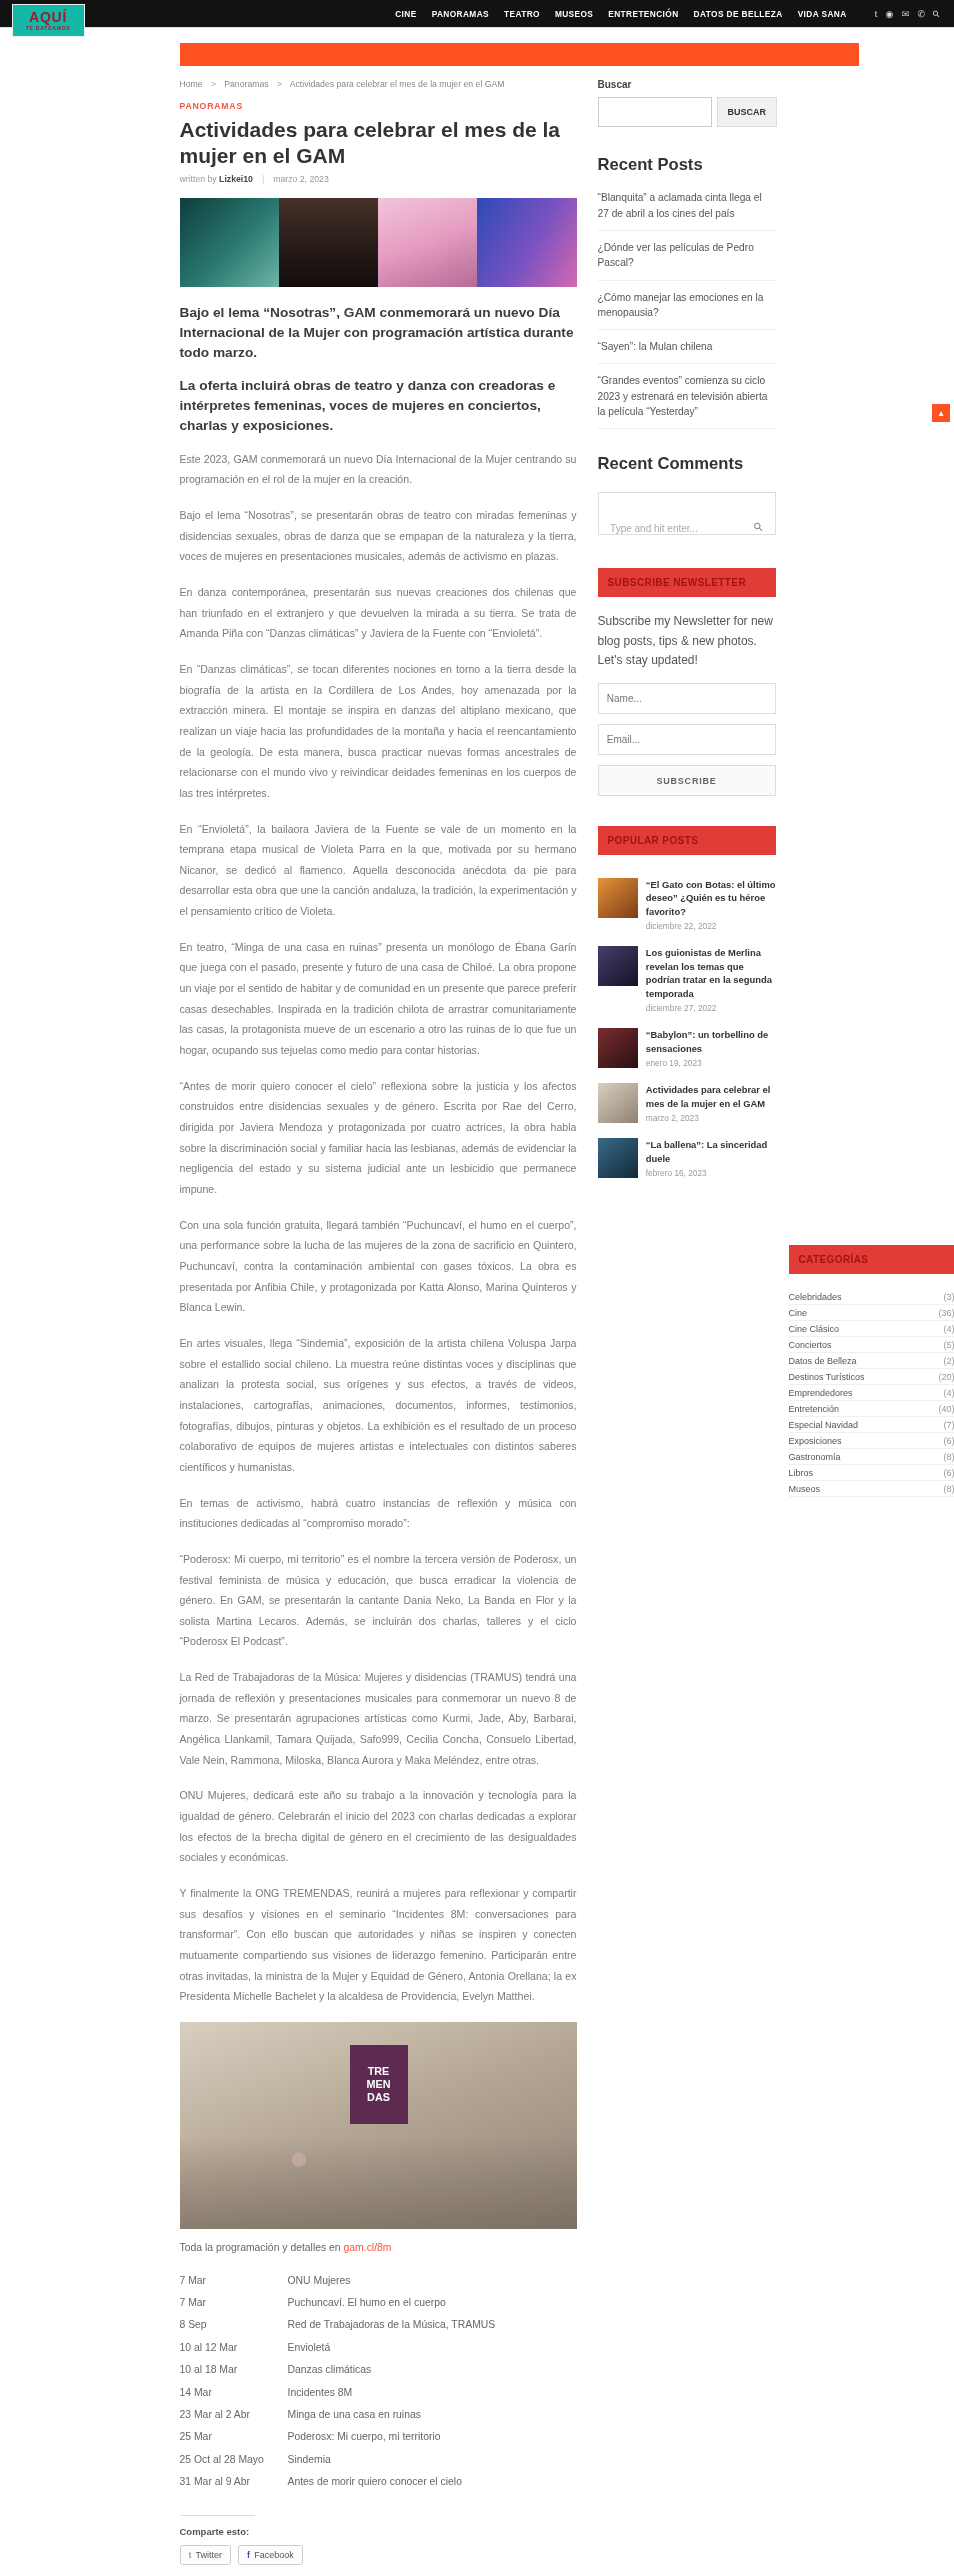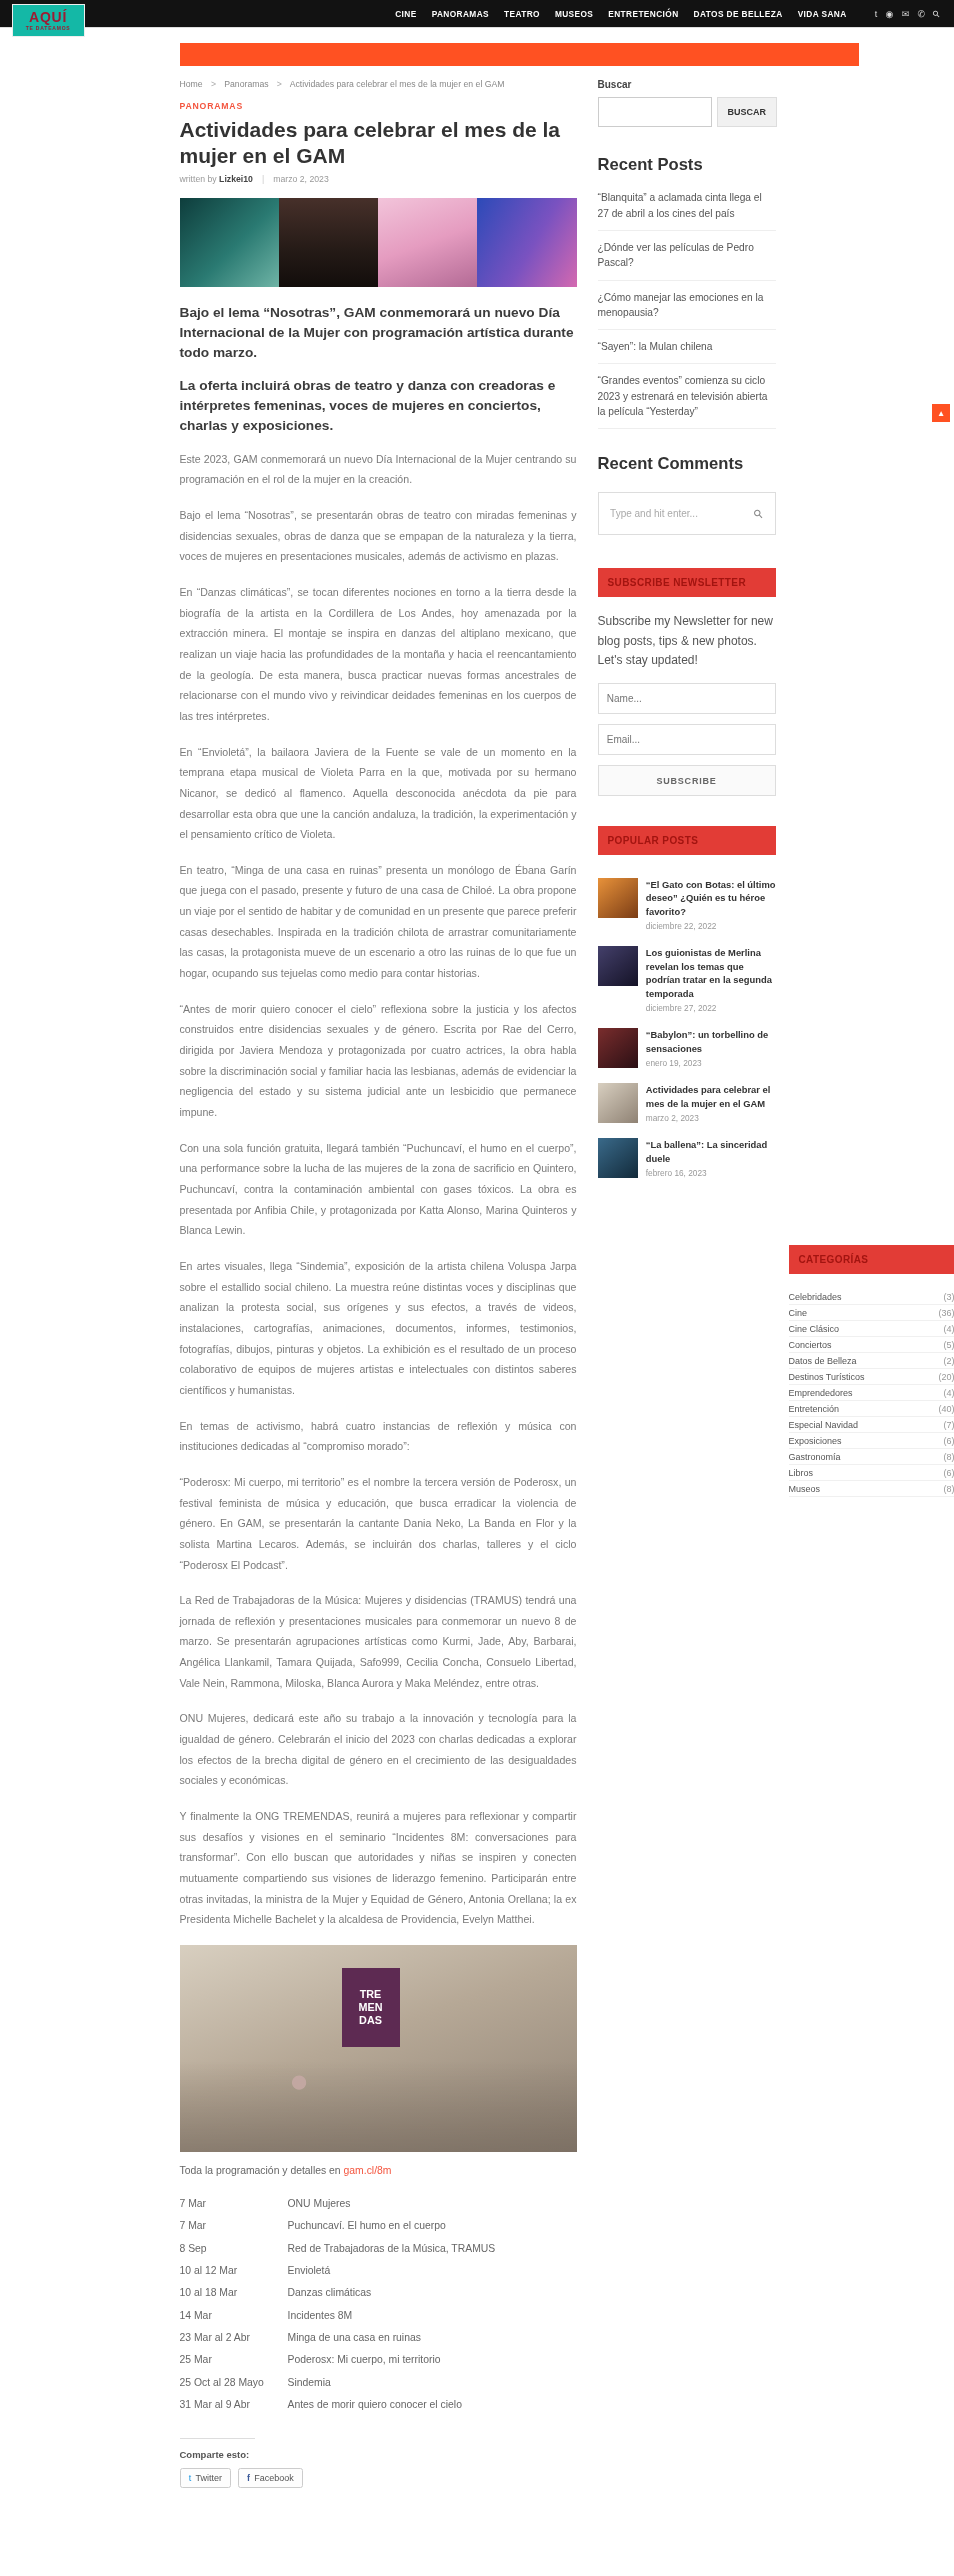--- a/index.html
+++ b/index.html
@@ -41,21 +41,21 @@
   .g1 { background:linear-gradient(135deg,#0e3d3c 0%,#2a7a72 55%,#6fb4a6 100%); }
   .g2 { background:linear-gradient(180deg,#47302a 0%,#241a16 60%,#120d0b 100%); }
   .g3 { background:linear-gradient(160deg,#f2c4da 0%,#e59cc0 50%,#b36a95 100%); }
   .g4 { background:linear-gradient(120deg,#2c4ab8 0%,#7a52c0 55%,#d469b0 100%); }
 
   .intro { font-size:13.7px; font-weight:bold; color:#3c3c3c; line-height:1.45; margin-bottom:13.2px; }
   .para { font-size:10.6px; color:#7a7a7a; line-height:1.95; text-align:justify; margin-bottom:15px; }
 
   
   .group-photo { width:397px; height:207px; background:linear-gradient(160deg,#d8cfc0 0%,#b6a896 45%,#8f8274 100%); position:relative; margin-bottom:13.2px; overflow:hidden; }
-  .group-photo .sign { position:absolute; left:162px; top:23px; width:58px; height:79px; background:#5d2a52; color:#fff; font-weight:bold; font-size:10.8px; display:flex; flex-direction:column; align-items:center; justify-content:center; line-height:1.2; }
+  .group-photo .sign { position:absolute; left:170px; top:23px; width:58px; height:79px; background:#5d2a52; color:#fff; font-weight:bold; font-size:10.8px; display:flex; flex-direction:column; align-items:center; justify-content:center; line-height:1.2; }
   .group-photo .crowd { position:absolute; bottom:-16.6px; left:0; right:0; height:108px; background:radial-gradient(circle at 30% 20%, #caa 0 6.6px, transparent 7.5px), linear-gradient(0deg,#6e6257 0%,transparent 100%); opacity:.65; }
 
   .caption { font-size:10.4px; color:#666; margin-bottom:16.6px; }
   .caption a { color:#f4553f; text-decoration:none; }
 
   .schedule { margin-bottom:21.5px; }
   .sch-row { display:flex; font-size:10.4px; color:#666; line-height:2.15; }
   .sch-date { width:108px; flex-shrink:0; }
 
   .thin-rule { width:75px; border-top:0.8px solid #ddd; margin:15px 0 10px 0; }
@@ -66,21 +66,21 @@
   .fb-ic { color:#3b5998; font-weight:bold; font-size:9px; }
 
   
   .sb-label { font-size:10px; font-weight:bold; color:#444; margin-bottom:6.6px; }
   .sb-search { display:flex; gap:5px; margin-bottom:28px; }
   .sb-search input { width:114px; height:30px; border:0.8px solid #ccc; padding:0 6.6px; font-size:10px; }
   .sb-search button { height:30px; padding:0 10px; background:#f1f1f1; border:0.8px solid #ddd; font-size:9px; font-weight:bold; color:#333; cursor:pointer; }
   .sb-h { font-size:16.6px; font-weight:bold; color:#333; margin-bottom:6.6px; }
   .sb-list { margin-bottom:25px; }
   .sb-list .it { font-size:10.2px; color:#555; line-height:1.5; padding:9px 0; border-bottom:0.8px solid #eee; cursor:pointer; }
-  .sb-search2 { border:0.8px solid #ddd; height:43px; display:flex; align-items:center; justify-content:space-between; padding:0 11.6px; margin:18px 0 33px 0; }
+  .sb-search2 { border:0.8px solid #ddd; height:43px; display:flex; align-items:flex-end; justify-content:space-between; padding:0 11.6px; margin:18px 0 33px 0; }
   .sb-search2 .ph { font-size:10px; color:#aaa; }
   .sb-search2 .mag { color:#888; display:inline-block; transform:rotate(-45deg); font-size:11.6px; cursor:pointer; }
   .red-banner { background:#e23c36; color:#a31410; font-weight:bold; font-size:10px; letter-spacing:0.4px; padding:9px 10px; margin-bottom:15px; }
   .nl-text { font-size:12px; color:#555; line-height:1.6; margin-bottom:13.2px; }
   .nl-input { width:100%; height:31px; border:0.8px solid #ddd; padding:0 8.3px; font-size:10px; margin-bottom:10px; color:#555; }
   .nl-btn { width:100%; height:31px; border:0.8px solid #ddd; background:#fafafa; font-size:9px; letter-spacing:0.8px; color:#666; font-weight:bold; cursor:pointer; margin-bottom:30px; }
   .pp-item { display:flex; gap:8.3px; padding:7.5px 0; cursor:pointer; }
   .pp-thumb { width:40px; height:40px; flex-shrink:0; }
   .pt1 { background:linear-gradient(140deg,#e8923a,#7a3c15); }
   .pt2 { background:linear-gradient(140deg,#44406b,#141226); }
@@ -212,20 +212,21 @@
         <div class="g2"></div>
         <div class="g3"></div>
         <div class="g4"></div>
       </div>
 
       <p class="intro">Bajo el lema “Nosotras”, GAM conmemorará un nuevo Día Internacional de la Mujer con programación artística durante todo marzo.</p>
       <p class="intro">La oferta incluirá obras de teatro y danza con creadoras e intérpretes femeninas, voces de mujeres en conciertos, charlas y exposiciones.</p>
 
       <p class="para">Este 2023, GAM conmemorará un nuevo Día Internacional de la Mujer centrando su programación en el rol de la mujer en la creación.</p>
       <p class="para">Bajo el lema “Nosotras”, se presentarán obras de teatro con miradas femeninas y disidencias sexuales, obras de danza que se empapan de la naturaleza y la tierra, voces de mujeres en presentaciones musicales, además de activismo en plazas.</p>
+      <p class="para">En danza contemporánea, presentarán sus nuevas creaciones dos chilenas que han triunfado en el extranjero y que devuelven la mirada a su tierra. Se trata de Amanda Piña con “Danzas climáticas” y Javiera de la Fuente con “Envioletá”.</p>
       <p class="para">En “Danzas climáticas”, se tocan diferentes nociones en torno a la tierra desde la biografía de la artista en la Cordillera de Los Andes, hoy amenazada por la extracción minera. El montaje se inspira en danzas del altiplano mexicano, que realizan un viaje hacia las profundidades de la montaña y hacia el reencantamiento de la geología. De esta manera, busca practicar nuevas formas ancestrales de relacionarse con el mundo vivo y reivindicar deidades femeninas en los cuerpos de las tres intérpretes.</p>
       <p class="para">En “Envioletá”, la bailaora Javiera de la Fuente se vale de un momento en la temprana etapa musical de Violeta Parra en la que, motivada por su hermano Nicanor, se dedicó al flamenco. Aquella desconocida anécdota da pie para desarrollar esta obra que une la canción andaluza, la tradición, la experimentación y el pensamiento crítico de Violeta.</p>
       <p class="para">En teatro, “Minga de una casa en ruinas” presenta un monólogo de Ébana Garín que juega con el pasado, presente y futuro de una casa de Chiloé. La obra propone un viaje por el sentido de habitar y de comunidad en un presente que parece preferir casas desechables. Inspirada en la tradición chilota de arrastrar comunitariamente las casas, la protagonista mueve de un escenario a otro las ruinas de lo que fue un hogar, ocupando sus tejuelas como medio para contar historias.</p>
       <p class="para">“Antes de morir quiero conocer el cielo” reflexiona sobre la justicia y los afectos construidos entre disidencias sexuales y de género. Escrita por Rae del Cerro, dirigida por Javiera Mendoza y protagonizada por cuatro actrices, la obra habla sobre la discriminación social y familiar hacia las lesbianas, además de evidenciar la negligencia del estado y su sistema judicial ante un lesbicidio que permanece impune.</p>
       <p class="para">Con una sola función gratuita, llegará también “Puchuncaví, el humo en el cuerpo”, una performance sobre la lucha de las mujeres de la zona de sacrificio en Quintero, Puchuncaví, contra la contaminación ambiental con gases tóxicos. La obra es presentada por Anfibia Chile, y protagonizada por Katta Alonso, Marina Quinteros y Blanca Lewin.</p>
       <p class="para">En artes visuales, llega “Sindemia”, exposición de la artista chilena Voluspa Jarpa sobre el estallido social chileno. La muestra reúne distintas voces y disciplinas que analizan la protesta social, sus orígenes y sus efectos, a través de videos, instalaciones, cartografías, animaciones, documentos, informes, testimonios, fotografías, dibujos, pinturas y objetos. La exhibición es el resultado de un proceso colaborativo de equipos de mujeres artistas e intelectuales con distintos saberes científicos y humanistas.</p>
       <p class="para">En temas de activismo, habrá cuatro instancias de reflexión y música con instituciones dedicadas al “compromiso morado”:</p>
       <p class="para">“Poderosx: Mi cuerpo, mi territorio” es el nombre la tercera versión de Poderosx, un festival feminista de música y educación, que busca erradicar la violencia de género. En GAM, se presentarán la cantante Dania Neko, La Banda en Flor y la solista Martina Lecaros. Además, se incluirán dos charlas, talleres y el ciclo “Poderosx El Podcast”.</p>
       <p class="para">La Red de Trabajadoras de la Música: Mujeres y disidencias (TRAMUS) tendrá una jornada de reflexión y presentaciones musicales para conmemorar un nuevo 8 de marzo. Se presentarán agrupaciones artísticas como Kurmi, Jade, Aby, Barbarai, Angélica Llankamil, Tamara Quijada, Safo999, Cecilia Concha, Consuelo Libertad, Vale Nein, Rammona, Miloska, Blanca Aurora y Maka Meléndez, entre otras.</p>
       <p class="para">ONU Mujeres, dedicará este año su trabajo a la innovación y tecnología para la igualdad de género. Celebrarán el inicio del 2023 con charlas dedicadas a explorar los efectos de la brecha digital de género en el crecimiento de las desigualdades sociales y económicas.</p>

